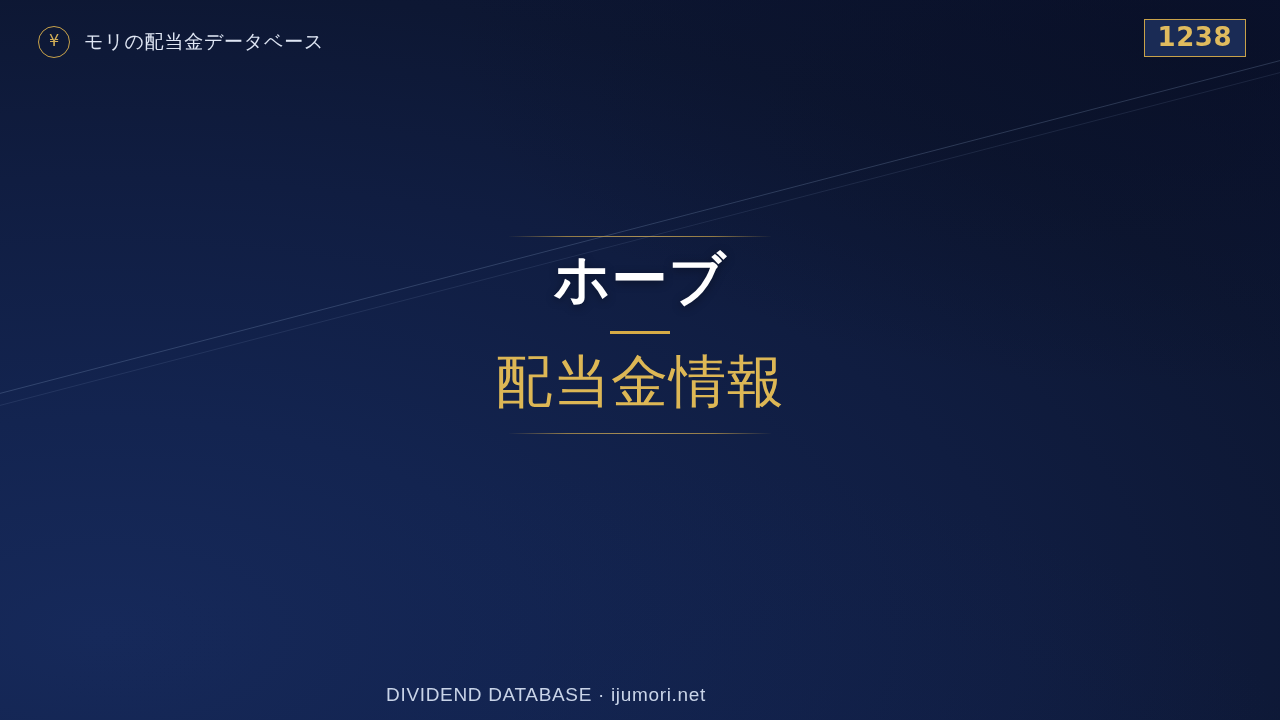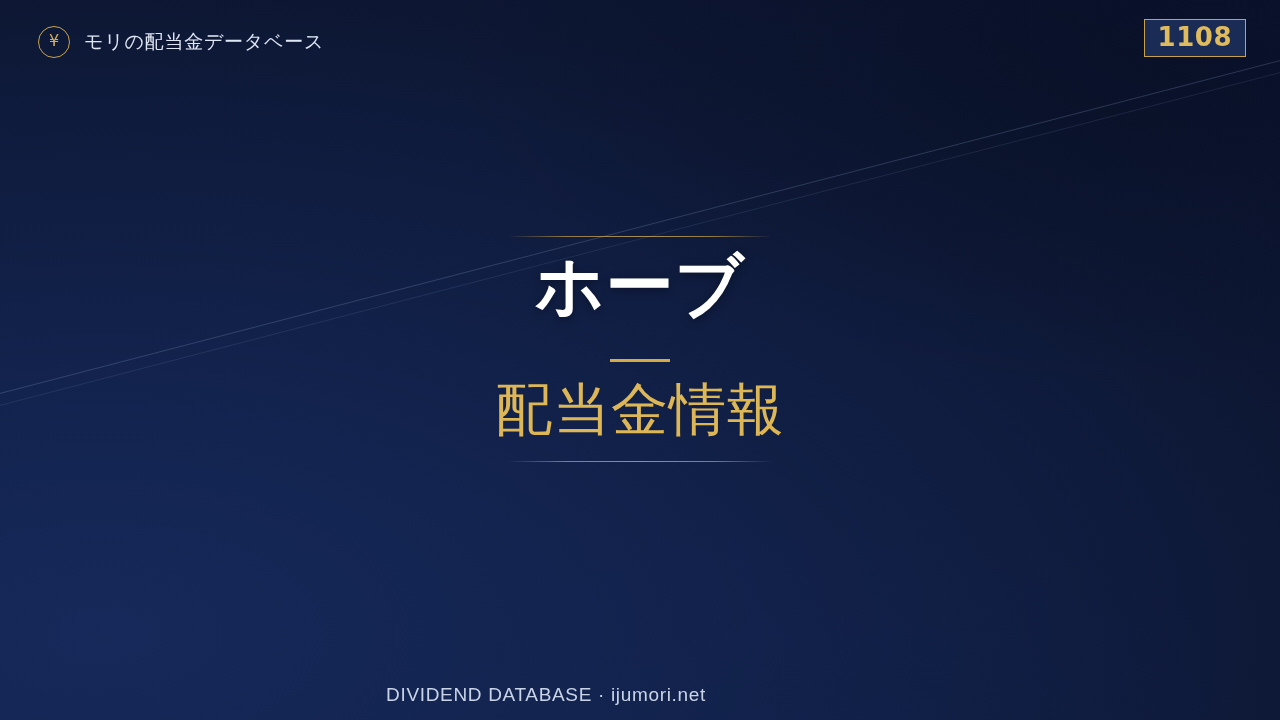--- a/index.html
+++ b/index.html
@@ -116,25 +116,25 @@
       rgba(200,162,74,0.02) 0%,
       rgba(200,162,74,0.70) 22%,
       rgba(205,170,90,0.80) 50%,
       rgba(200,162,74,0.70) 78%,
       rgba(200,162,74,0.02) 100%);
   }
   .rule-top { margin-bottom: 4px; }
 
   .hero-title {
     color: #ffffff;
-    font-size: 68px;
+    font-size: 56px;
     font-weight: bold;
     line-height: 1.08;
     letter-spacing: 0.015em;
-    margin: 8px 0 16px;
+    margin: 8px 0 1px;
     text-shadow: 0 2px 10px rgba(0,0,0,0.38);
     font-family: "DejaVu Sans", "Liberation Sans", sans-serif;
   }
 
   .gold-dash {
     width: 60px;
     height: 3px;
     background: #d6ab46;
     margin: 21px 0 17px;
   }
@@ -177,21 +177,21 @@
   </div>
 
   <div class="header">
     <div class="brand">
       <div class="brand-mark">
         <span>¥</span>
       </div>
       <div class="brand-name">モリの配当金データベース</div>
     </div>
 
-    <div class="code-badge">1108</div>
+    <div class="code-badge">1238</div>
   </div>
 
   <div class="hero">
     <div class="rule rule-top"></div>
 
     <h1 class="hero-title">ホーブ</h1>
 
     <div class="gold-dash"></div>
 
     <div class="hero-sub">配当金情報</div>

